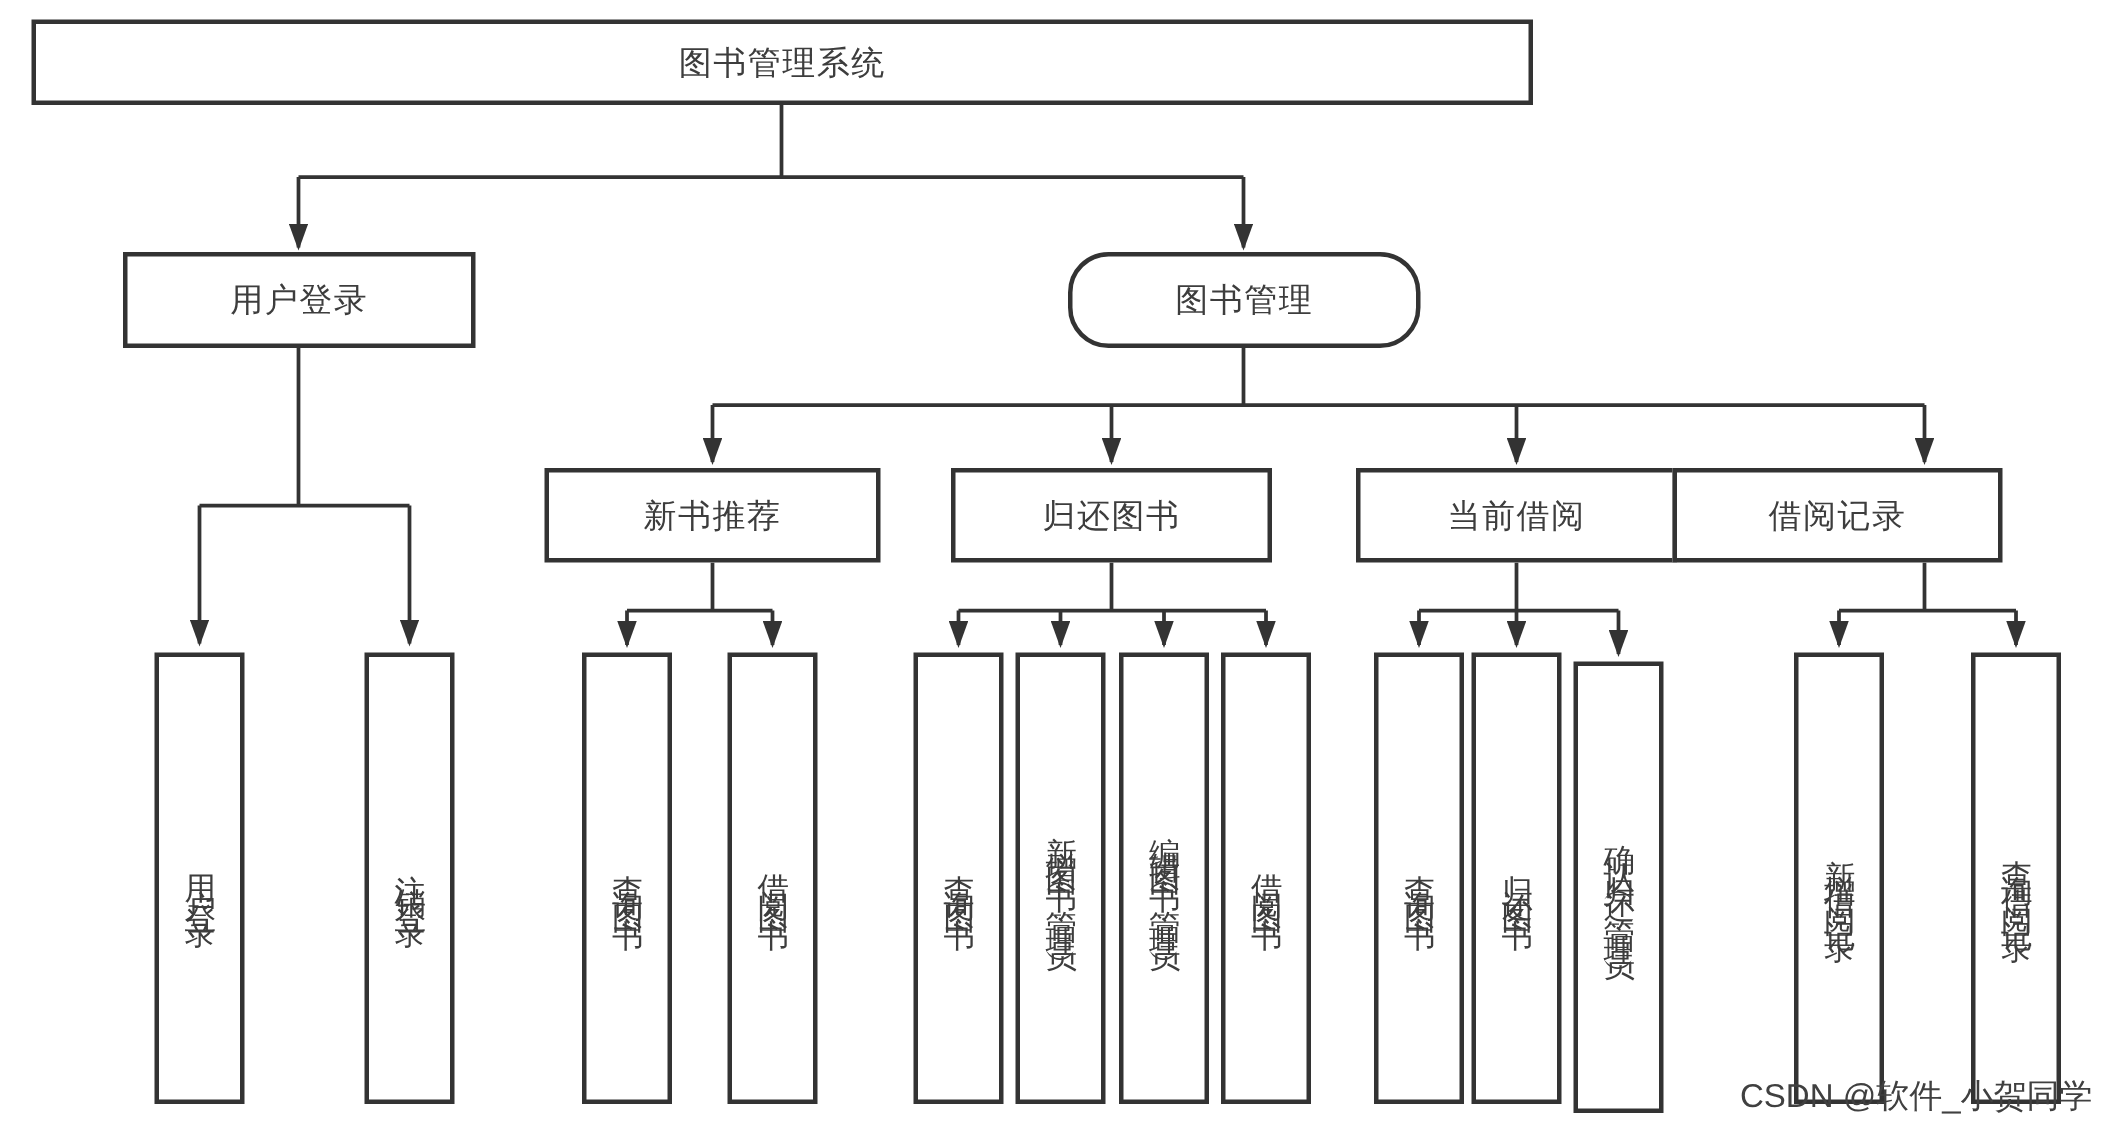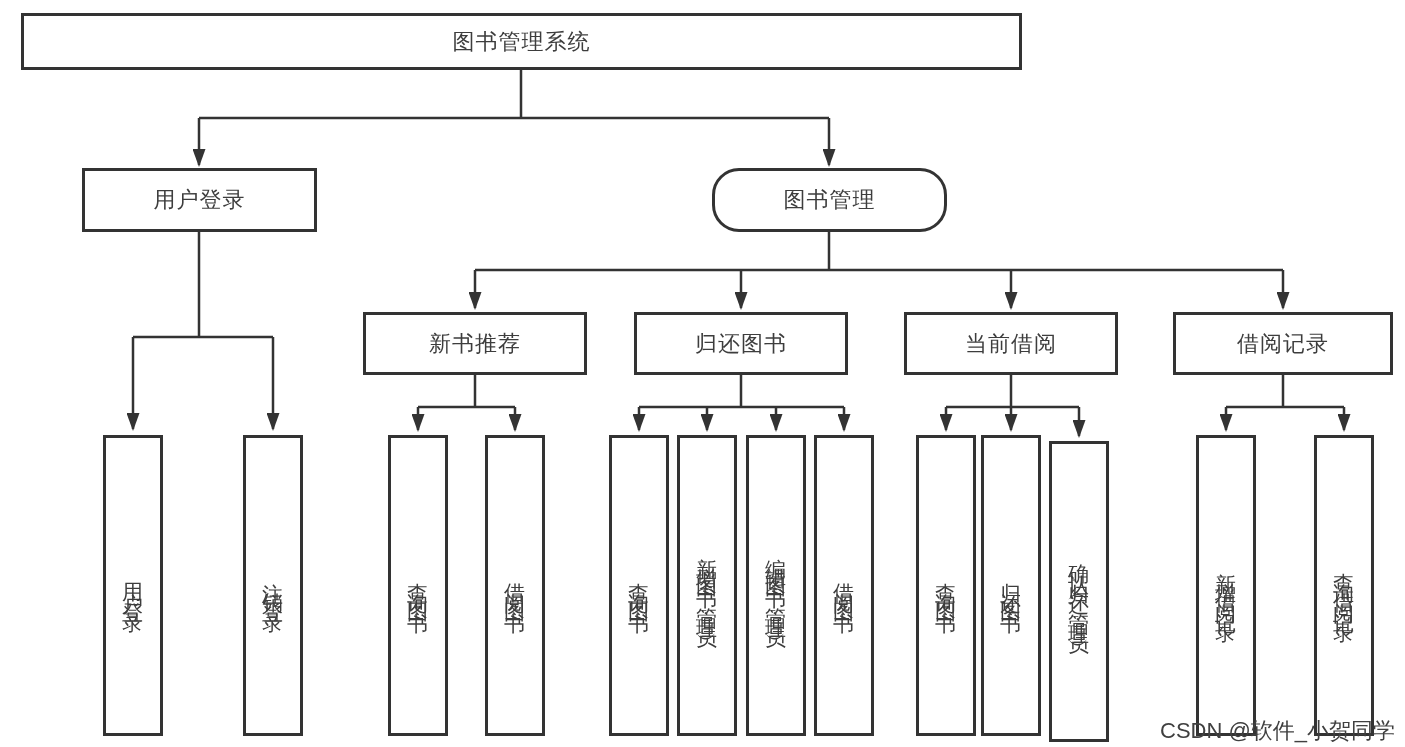--- a/index.html
+++ b/index.html
@@ -107,21 +107,21 @@
 
   <div class="box" style="left:363px;top:312px;width:224px;height:63px;text-align:center;">
     <span class="hlabel">新书推荐</span>
   </div>
   <div class="box" style="left:634px;top:312px;width:214px;height:63px;">
     <span class="hlabel">归还图书</span>
   </div>
   <div class="box" style="left:904px;top:312px;width:214px;height:63px;font-family:Liberation Serif, serif;">
     <span class="hlabel">当前借阅</span>
   </div>
-  <div class="box" style="left:1173px;top:312px;width:220px;height:63px;">
+  <div class="box" style="left:1115px;top:312px;width:220px;height:63px;">
     <span class="hlabel">借阅记录</span>
   </div>
 
   <div class="box leaf" style="left:103px;top:435px;width:60px;height:301px;">
     <span class="vlabel">用户登录</span>
   </div>
   <div class="box leaf" style="left:243px;top:435px;width:60px;height:301px;">
     <span class="vlabel">注销登录</span>
   </div>
 

